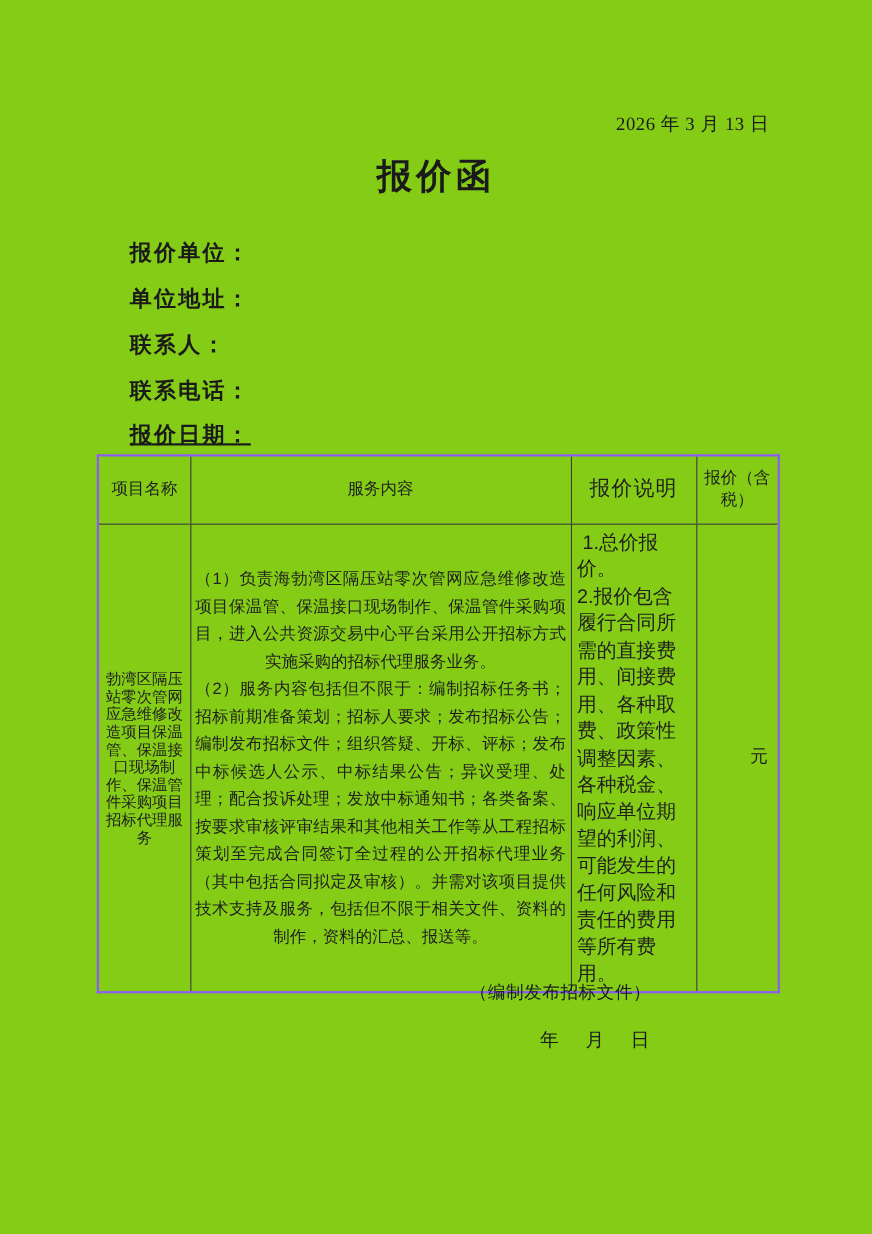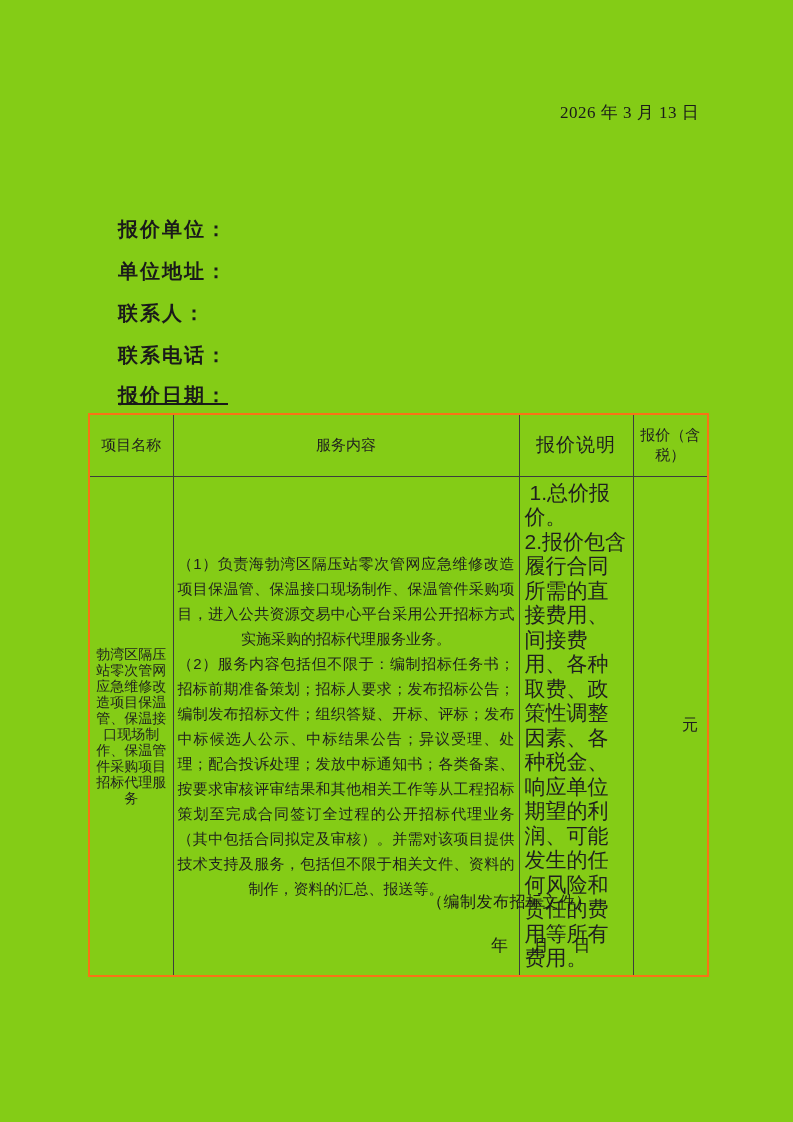--- a/index.html
+++ b/index.html
@@ -49,21 +49,21 @@
   .f3 { top: 342px; }
   .f4 { top: 382px; text-decoration: underline; }
 
   table.quote-table {
     position: absolute;
     left: 88px;
     top: 413px;
     width: 619px;
     border-collapse: collapse;
     table-layout: fixed;
-    border: 2px solid #f97316;
+    border: 2px solid #8b5cf6;
     font-family: "Liberation Sans", sans-serif;
     color: #1f1f1f;
   }
   table.quote-table th,
   table.quote-table td {
     border: 1px solid #3d3d3d;
     vertical-align: middle;
   }
   table.quote-table thead tr { height: 62px; }
   table.quote-table tbody tr { height: 358px; }
@@ -86,21 +86,21 @@
     font-size: 15px;
   }
   td.c-service p {
     text-align: justify;
     text-align-last: center;
     line-height: 25px;
     text-justify: inter-character;
   }
   td.c-note {
     padding: 4px 5px;
-    font-size: 21px;
+    font-size: 18px;
   }
   td.c-note p {
     text-align: left;
     line-height: 24.5px;
   }
   td.c-note p:first-child { text-indent: 5px; }
   td.c-price {
     text-align: right;
     padding-right: 9px;
     font-size: 16px;
@@ -123,20 +123,21 @@
     margin-left: 32px;
   }
 </style>
 </head>
 <body>
 
 <div class="page">
 
   <div class="doc-date">2026 年 3 月 13 日</div>
 
+  <h1 class="doc-title">报价函</h1>
 
   <div class="field-label f0">报价单位：</div>
   <div class="field-label f1">单位地址：</div>
   <div class="field-label f2">联系人：</div>
   <div class="field-label f3">联系电话：</div>
   <div class="field-label f4">报价日期：</div>
 
   <table class="quote-table">
     <colgroup>
       <col style="width:84px">

